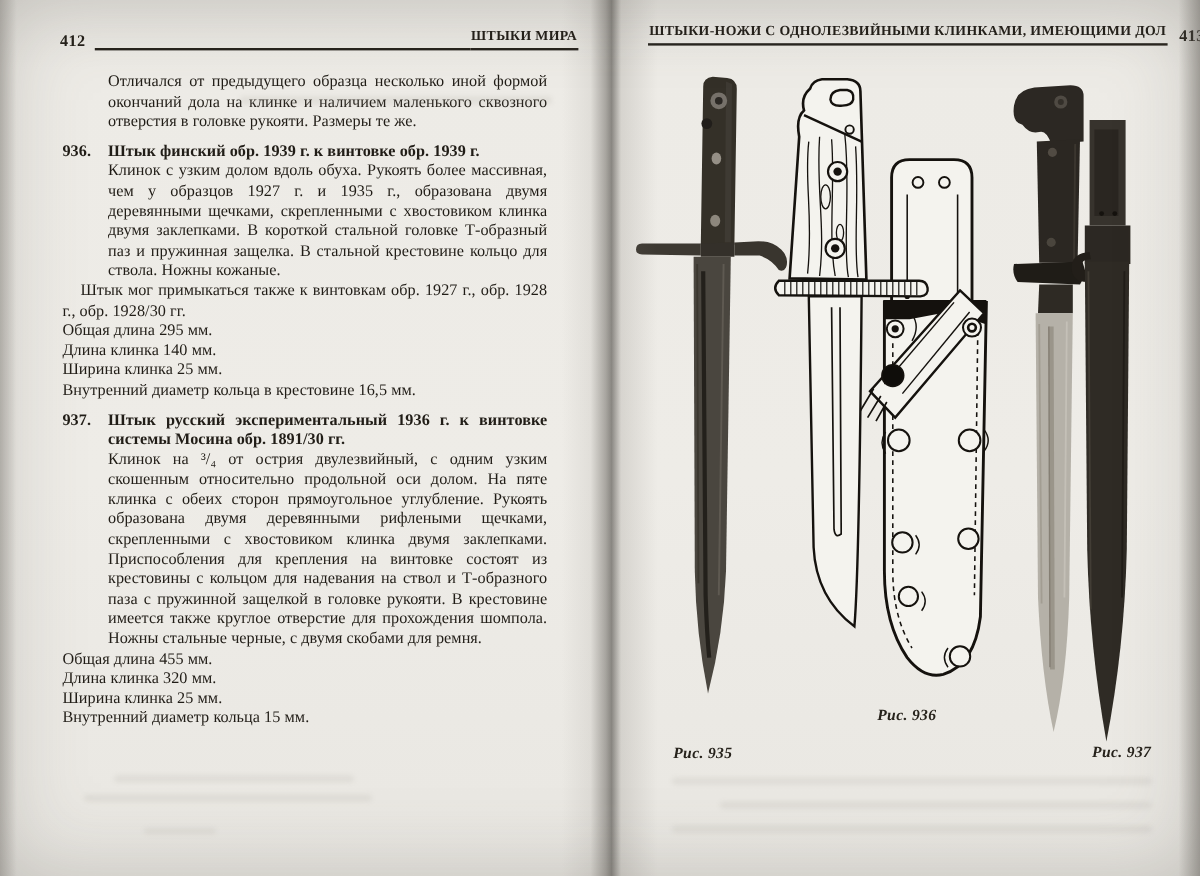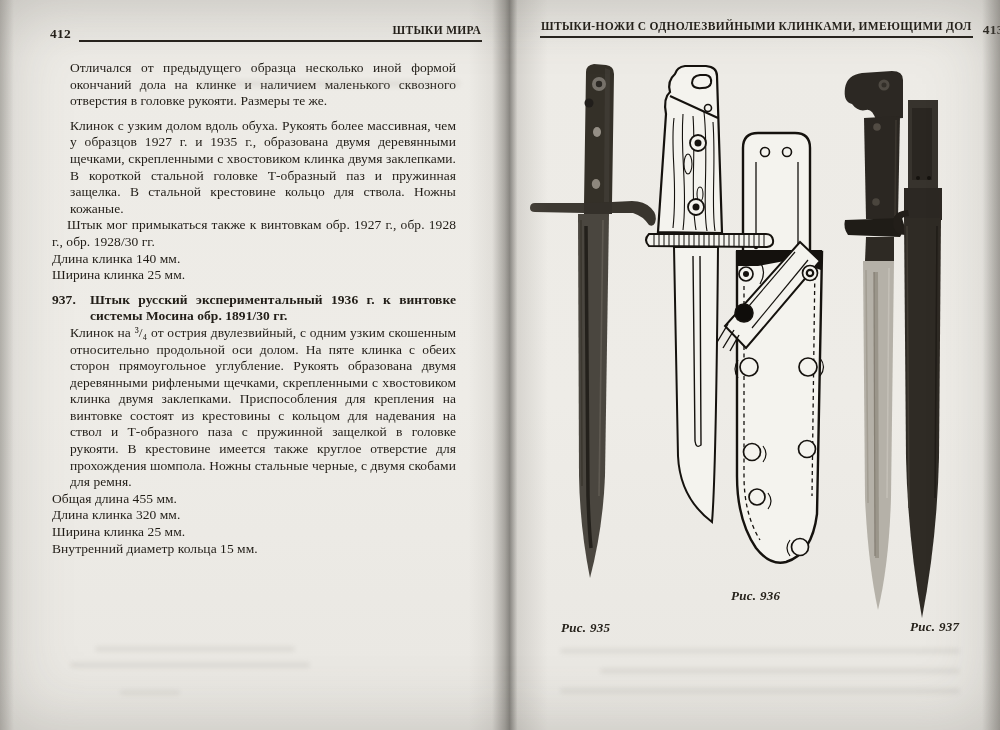--- a/index.html
+++ b/index.html
@@ -31,21 +31,21 @@
   .hdr-left .page-num { margin-right:8px; }
   .hdr-right .page-num { margin-left:10px; }
 
   
   .text-col { position:absolute; left:52px; top:60px; width:404px;
     font-size:13.5px; line-height:16.6px; text-align:justify; letter-spacing:0.05px; }
   .entry { margin-top:8px; }
   .entry:first-child { margin-top:0; }
   .entry-head { font-weight:bold; padding-left:38px; text-indent:-38px; }
   .entry-num { display:inline-block; width:38px; text-indent:0; }
-  .entry-body { margin-left:18px; }
+  .entry-body { margin-left:38px; }
   .note { text-indent:15px; }
   .spec { text-align:left; }
 
   
   .fig-svg { position:absolute; }
   .fig-caption { position:absolute; font-style:italic; font-weight:bold; font-size:13px; color:#26221b; letter-spacing:0.3px; }
   .cap-935 { left:561px; top:620px; }
   .cap-936 { left:731px; top:588px; }
   .cap-937 { left:910px; top:619px; }
 </style>
@@ -63,26 +63,31 @@
       </div>
     </div>
 
     <div class="text-col">
 
       <div class="entry">
         <div class="entry-body">Отличался от предыдущего образца несколько иной формой окончаний дола на клинке и наличием маленького сквозного отверстия в головке рукояти. Размеры те же.</div>
       </div>
 
       <div class="entry">
+        <div class="entry-head">
+          <span class="entry-num">936.</span><span>Штык финский обр. 1939 г. к винтовке обр. 1939 г.</span>
+        </div>
         <div class="entry-body">Клинок с узким долом вдоль обуха. Рукоять более массивная, чем у образцов 1927 г. и 1935 г., образована двумя деревянными щечками, скрепленными с хвостовиком клинка двумя заклепками. В короткой стальной головке Т-образный паз и пружинная защелка. В стальной крестовине кольцо для ствола. Ножны кожаные.</div>
       </div>
 
       <div class="note">Штык мог примыкаться также к винтовкам обр. 1927 г., обр. 1928 г., обр. 1928/30 гг.</div>
+      <div class="spec">Общая длина 295 мм.</div>
       <div class="spec">Длина клинка 140 мм.</div>
       <div class="spec">Ширина клинка 25 мм.</div>
+      <div class="spec">Внутренний диаметр кольца в крестовине 16,5 мм.</div>
 
       <div class="entry">
         <div class="entry-head">
           <span class="entry-num">937.</span><span>Штык русский экспериментальный 1936 г. к винтовке системы Мосина обр. 1891/30 гг.</span>
         </div>
         <div class="entry-body">Клинок на ³/₄ от острия двулезвийный, с одним узким скошенным относительно продольной оси долом. На пяте клинка с обеих сторон прямоугольное углубление. Рукоять образована двумя деревянными рифлеными щечками, скрепленными с хвостовиком клинка двумя заклепками. Приспособления для крепления на винтовке состоят из крестовины с кольцом для надевания на ствол и Т-образного паза с пружинной защелкой в головке рукояти. В крестовине имеется также круглое отверстие для прохождения шомпола. Ножны стальные черные, с двумя скобами для ремня.</div>
       </div>
 
       <div class="spec">Общая длина 455 мм.</div>
       <div class="spec">Длина клинка 320 мм.</div>

